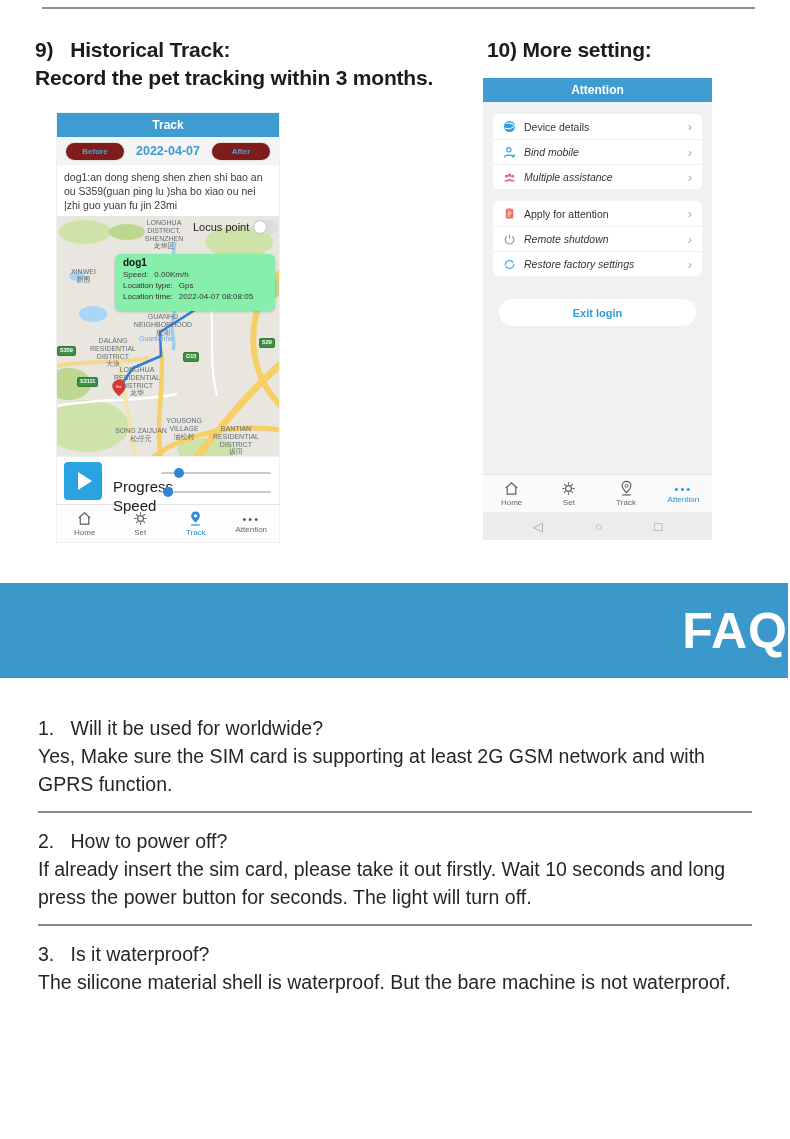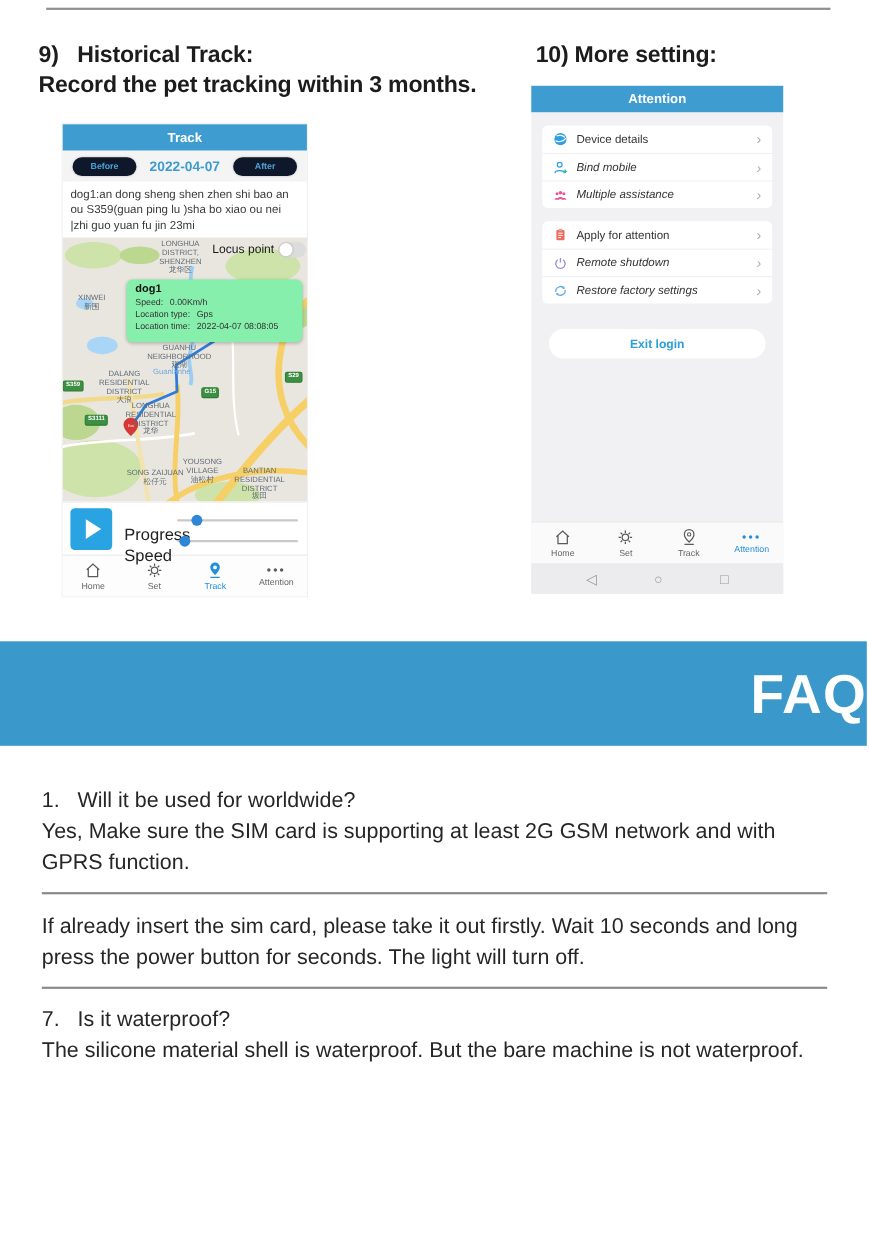--- a/index.html
+++ b/index.html
@@ -14,21 +14,21 @@
   .sec-head { position:absolute; font-size:21px; font-weight:600; color:#1c1c1c; white-space:pre-wrap; letter-spacing:-0.2px; }
   .sec-sub  { position:absolute; font-size:21px; font-weight:600; color:#1c1c1c; letter-spacing:-0.2px; }
   #h9  { left:35px; top:38px; }
   #h9s { left:35px; top:66px; }
   #h10 { left:487px; top:38px; }
 
   
   .phone-track { position:absolute; left:56px; top:112px; width:224px; height:431px; background:#fff; border:1px solid #f0f0f0; display:flex; flex-direction:column; }
   .app-header { height:24px; background:#3E9CD0; color:#fff; font-size:12px; font-weight:bold; display:flex; align-items:center; justify-content:center; flex:0 0 auto; }
   .track-subrow { height:28px; background:#f4f4f4; display:flex; align-items:center; justify-content:space-between; padding:0 9px; flex:0 0 auto; }
-  .pill-btn { width:58px; height:17px; background:#0f172a; border-radius:9px; box-shadow:0 0 2px rgba(0,0,0,.25); color:#4aa3d8; font-size:8px; font-weight:bold; display:flex; align-items:center; justify-content:center; cursor:pointer; }
+  .pill-btn { width:58px; height:17px; background:#7f1d1d; border-radius:9px; box-shadow:0 0 2px rgba(0,0,0,.25); color:#4aa3d8; font-size:8px; font-weight:bold; display:flex; align-items:center; justify-content:center; cursor:pointer; }
   .track-date { color:#3E9CD0; font-weight:bold; font-size:12.5px; }
   .track-desc { padding:5px 7px 4px; font-size:10.5px; line-height:14px; color:#3a3a3a; flex:0 0 auto; }
 
   .map { position:relative; flex:1 1 auto; overflow:hidden; background:#e9e6e0; }
   .map svg.mapbg { position:absolute; left:0; top:0; }
   .map-label { position:absolute; font-size:7px; line-height:1.12; color:#5f6b73; text-align:center; white-space:pre-line; letter-spacing:0; }
   .lbl-blue { color:#6fa8dc; }
   .locus { position:absolute; left:136px; top:5px; font-size:11px; color:#1b1b1b; white-space:nowrap; }
   .toggle { position:absolute; left:196px; top:4px; width:25px; height:14px; background:#dcdcdc; border-radius:7px; cursor:pointer; }
   .toggle .knob { position:absolute; left:1px; top:1px; width:12px; height:12px; background:#fff; border-radius:50%; box-shadow:0 0 2px rgba(0,0,0,.3); }
@@ -344,20 +344,21 @@
   <div class="faq-banner">
     <div class="faq-title">FAQ</div>
   </div>
 
   <div class="faq-list">
     <div class="faq-item">
       <div class="faq-q">1.   Will it be used for worldwide?</div>
       <div class="faq-a">Yes, Make sure the SIM card is supporting at least 2G GSM network and with GPRS function.</div>
     </div>
     <div class="faq-item">
+      <div class="faq-q">2.   How to power off?</div>
       <div class="faq-a">If already insert the sim card, please take it out firstly. Wait 10 seconds and long press the power button for seconds. The light will turn off.</div>
     </div>
     <div class="faq-item">
-      <div class="faq-q">7.   Is it waterproof?</div>
+      <div class="faq-q">3.   Is it waterproof?</div>
       <div class="faq-a">The silicone material shell is waterproof. But the bare machine is not waterproof.</div>
     </div>
   </div>
 </div>
 
 </body></html>

